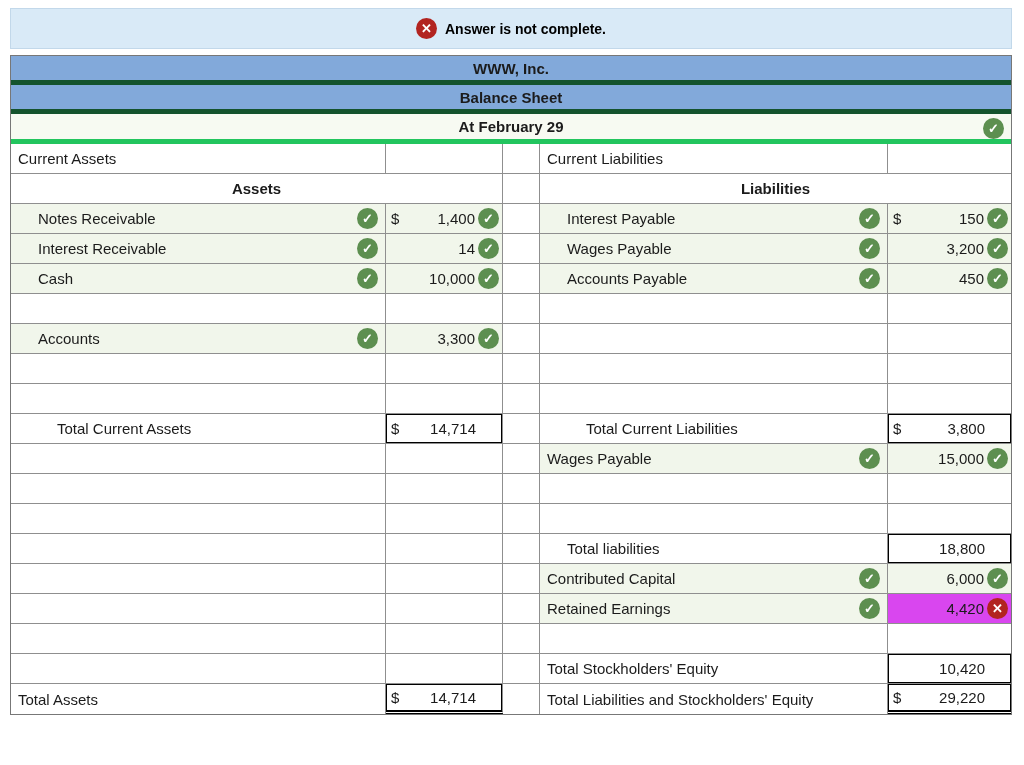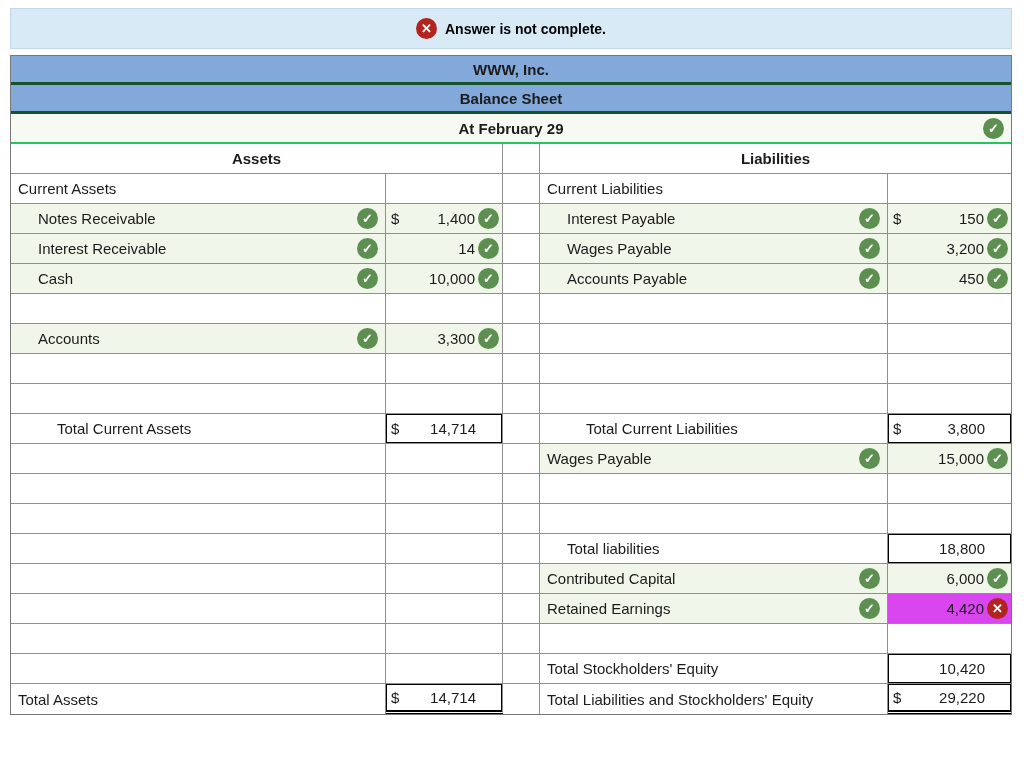--- a/index.html
+++ b/index.html
@@ -29,26 +29,26 @@
   .banner .chk { width:21px; height:21px; }
 
   
   .sheet {
     position:absolute; left:10px; top:55px; width:1002px;
     border:1px solid #777;
   }
   .title-row {
     height:29px; background:#82a9da;
     display:flex; align-items:center; justify-content:center;
-    font-weight:bold; border-bottom:3px solid #14532d;
+    font-weight:bold; border-bottom:5px solid #14532d;
   }
   .date-row {
     height:30px; background:#f7faf2; position:relative;
     display:flex; align-items:center; justify-content:center;
-    font-weight:bold; border-bottom:2px solid #22c55e;
+    font-weight:bold; border-bottom:5px solid #22c55e;
   }
   .date-row .chk { position:absolute; right:7px; top:4px; }
 
   
   .tr { display:grid; grid-template-columns:375px 117px 37px 348px 123px; height:30px; }
   .td {
     border-right:1px solid #8f8f8f; border-bottom:1px solid #8f8f8f;
     background:#fff; display:flex; align-items:center; overflow:hidden;
   }
   .td:last-child { border-right:none; }
@@ -88,42 +88,42 @@
   </div>
   <div class="title-row">
     <span>Balance Sheet</span>
   </div>
   <div class="date-row">
     <span>At February 29</span>
     <span class="chk">✓</span>
   </div>
 
   <div class="tr">
+    <div class="td lbl">
+        <span>Current Assets</span>
+      </div>
+    <div class="td amt"></div>
+    <div class="td"></div>
+    <div class="td lbl">
+        <span>Current Liabilities</span>
+      </div>
+    <div class="td amt"></div>
+  </div>
+
+  <div class="tr">
     <div class="td span2">
         <span>Assets</span>
       </div>
     <div class="td"></div>
     <div class="td span2">
         <span>Liabilities</span>
       </div>
   </div>
 
   <div class="tr">
-    <div class="td lbl">
-        <span>Current Assets</span>
-      </div>
-    <div class="td amt"></div>
-    <div class="td"></div>
-    <div class="td lbl">
-        <span>Current Liabilities</span>
-      </div>
-    <div class="td amt"></div>
-  </div>
-
-  <div class="tr">
     <div class="td lbl lv2 grn">
       <span>Notes Receivable</span>
       <span class="chk">✓</span>
     </div>
     <div class="td amt grn">
       <span class="dlr">$</span>
         <span class="fill"></span>
       <span class="val">1,400</span>
       <span class="chk">✓</span>
     </div>

